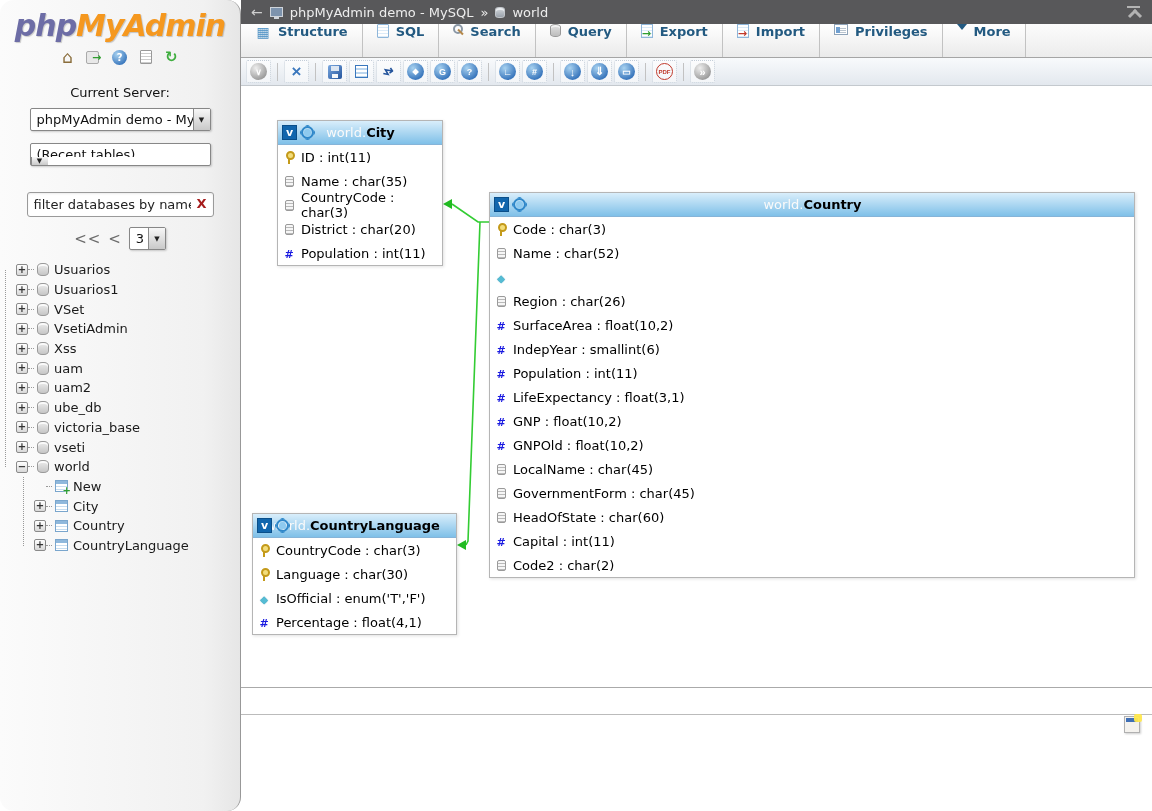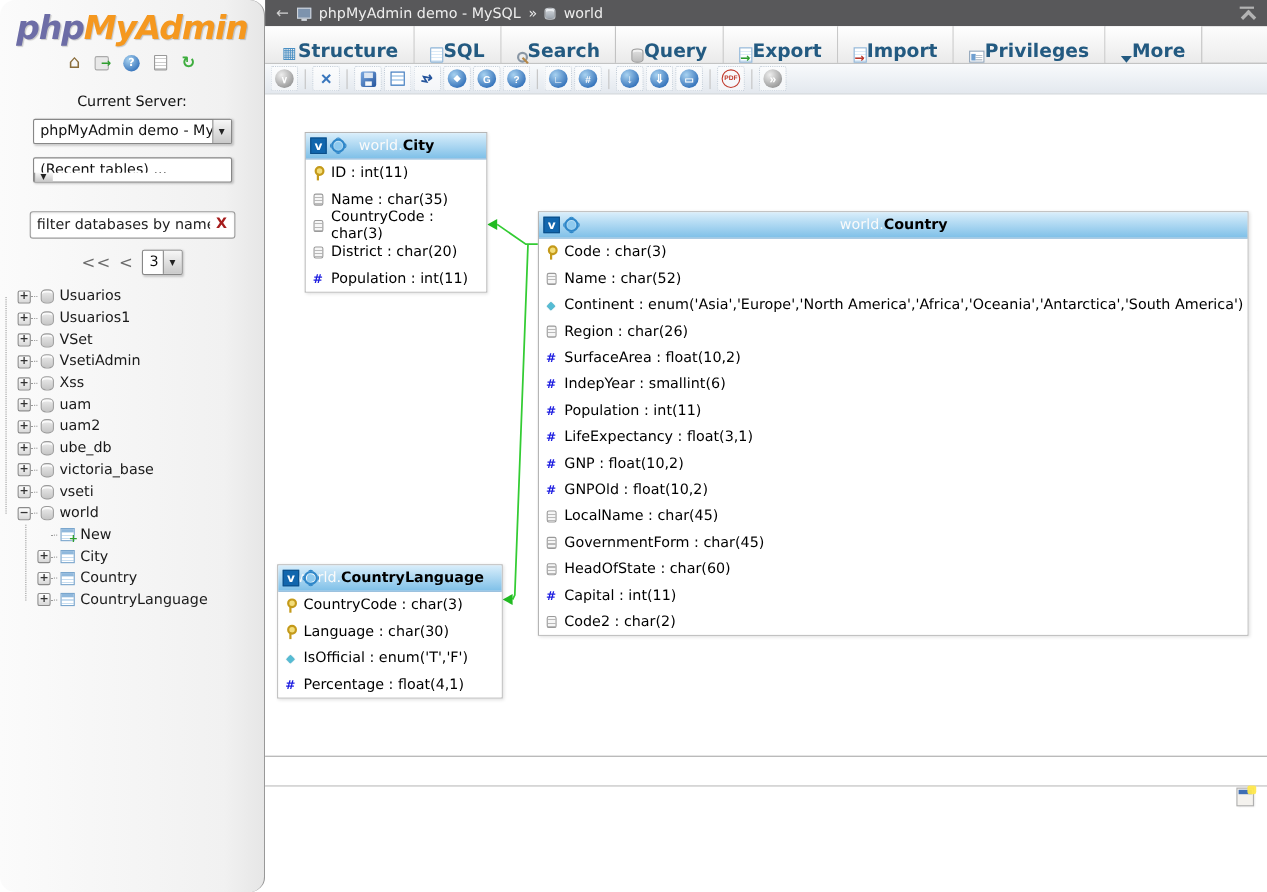--- a/index.html
+++ b/index.html
@@ -88,22 +88,22 @@
     background:linear-gradient(#d5d9de,#9aa2ab); border:1px solid #c2c6cb;
     box-shadow:inset 0 2px 0 #e9ecef; }
   #tb-right { margin-left:auto; position:relative; width:16px; height:14px; }
   #tb-right::before { content:""; position:absolute; left:1px; top:1px; width:13px;
     height:2px; background:#b3b3b3; }
   #tb-right::after { content:""; position:absolute; left:4px; top:6px; width:7px; height:7px;
     border-left:3px solid #b3b3b3; border-top:3px solid #b3b3b3; transform:rotate(45deg); }
 
   #tabbar { height:34px; display:flex; align-items:stretch;
     background:linear-gradient(#fcfcfc,#ececec); border-bottom:1px solid #a5a5a5; }
-  .tab { display:flex; align-items:flex-end; padding:0 14px;
-    border-right:1px solid #c2c2c2; color:#235a81; font-weight:bold; font-size:17px;
+  .tab { display:flex; align-items:flex-start; gap:7px; padding:0 14px;
+    border-right:1px solid #c2c2c2; color:#235a81; font-weight:bold; font-size:13px;
     background:linear-gradient(#ffffff,#eaeaea); cursor:pointer; white-space:nowrap; }
   .tic { position:relative; display:inline-flex; align-items:center; justify-content:center;
     width:16px; height:16px; flex:none; }
   .tic-structure::after { content:"▦"; color:#4a8fc3; font-size:14px; }
   .tic-sql { width:12px; height:14px; border:1px solid #8fb6d9; border-radius:1px;
     background:repeating-linear-gradient(180deg,#fff 0 2px,#dcebf8 2px 3px); }
   .tic-search { width:10px; height:10px; border:2px solid #8a97a5; border-radius:50%; }
   .tic-search::after { content:""; position:absolute; width:7px; height:2px;
     background:#b5884a; right:-3px; bottom:-1px; transform:rotate(45deg); }
   .tic-query { width:11px; height:13px; border:1px solid #999; border-radius:5px/3px;
@@ -495,21 +495,20 @@
         <div class="drow">
           <span class="cicon">
             <span class="ic-colchar"></span>
           </span>
           <span>Name : char(52)</span>
         </div>
         <div class="drow">
           <span class="cicon">
             <span class="ic-colenum"></span>
           </span>
-          <span>Continent : enum('Asia','Europe','North America','Africa','Oceania','Antarctica','South America')</span>
         </div>
         <div class="drow">
           <span class="cicon">
             <span class="ic-colchar"></span>
           </span>
           <span>Region : char(26)</span>
         </div>
         <div class="drow">
           <span class="cicon">
             <span class="ic-colnum"></span>

